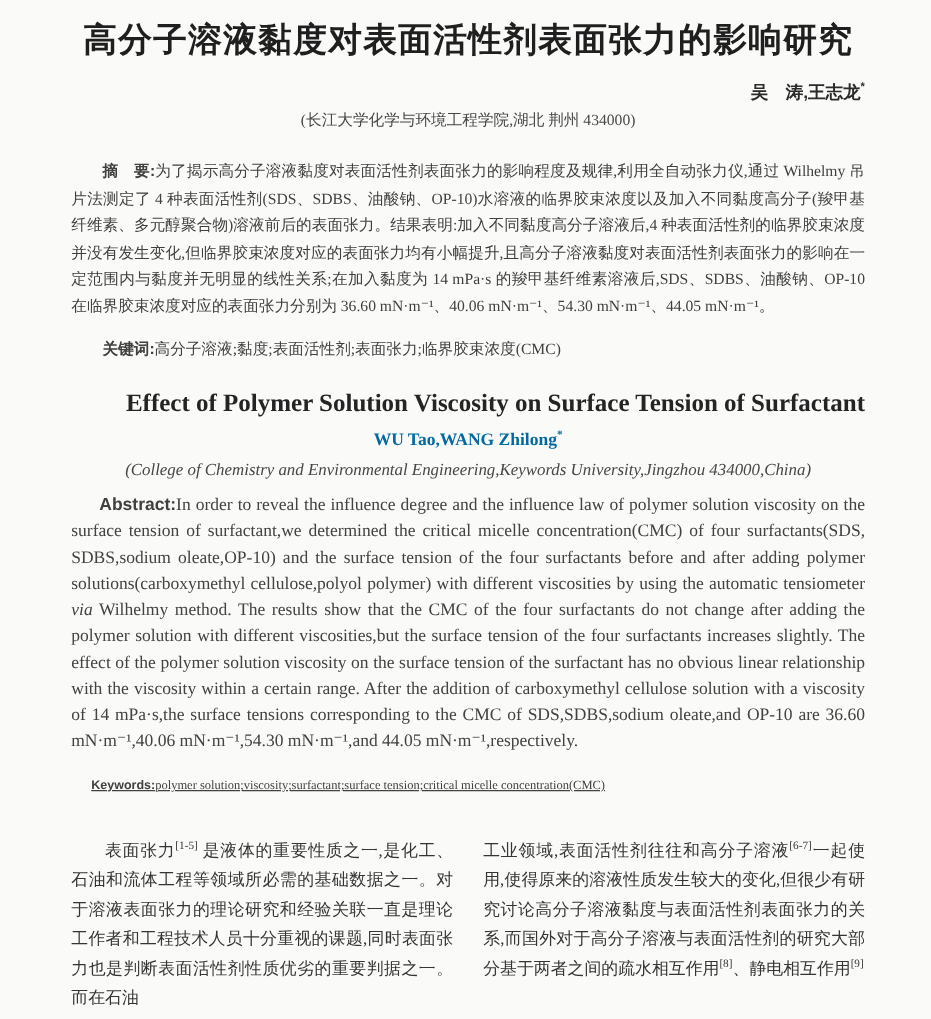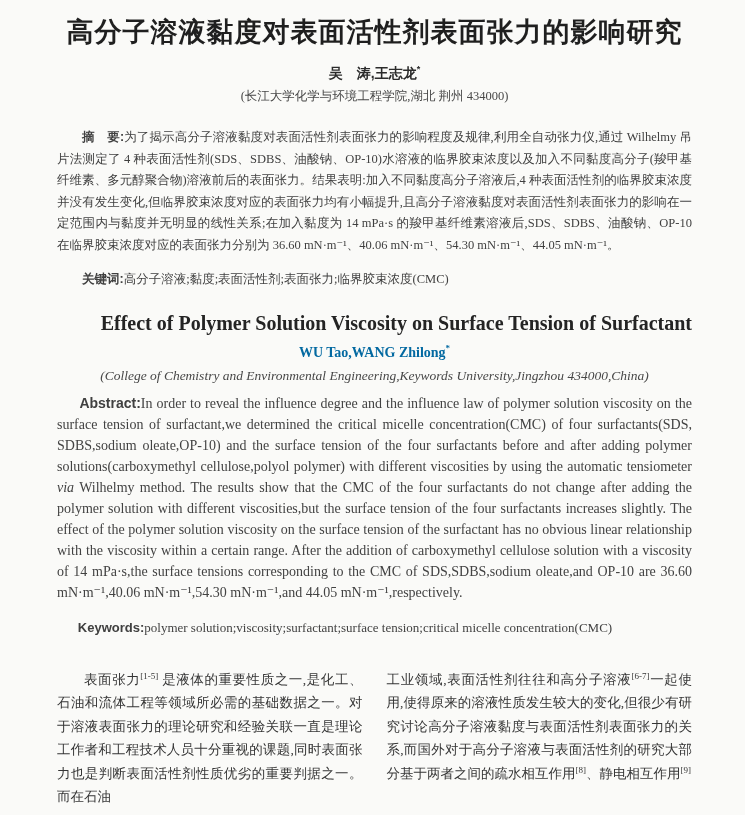--- a/index.html
+++ b/index.html
@@ -22,21 +22,21 @@
     font-family: "Liberation Sans", "DejaVu Sans", sans-serif;
     font-weight: bold;
     font-size: 27px;
     line-height: 36px;
     text-align: center;
     color: #1f1f1f;
     letter-spacing: 1px;
   }
   .cn-authors {
     margin-top: 15px;
-    text-align: center;
+    text-align: right;
     font-family: "Liberation Sans", "DejaVu Sans", sans-serif;
     font-weight: bold;
     font-size: 14px;
     color: #2b2b2b;
   }
   .cn-authors sup, .en-authors sup { font-size: 9px; vertical-align: super; line-height: 0; }
   .cn-affil {
     margin-top: 5px;
     text-align: center;
     font-size: 12.5px;
@@ -91,24 +91,25 @@
   .en-abstract {
     margin-top: 9px;
     font-size: 14px;
     line-height: 21px;
     text-align: justify;
     text-indent: 1.6em;
     color: #424242;
   }
   .en-abstract .ital { font-style: italic; }
   .en-keywords {
-    font-size: 13px;
+    font-size: 10px;
     line-height: 21px;
     text-indent: 1.6em;
     color: #424242;
+    text-decoration: underline;
   }
   
   .columns {
     display: flex;
     gap: 24px;
     margin-top: 16px;
   }
   .col {
     flex: 1 1 0;
     font-size: 13.5px;

